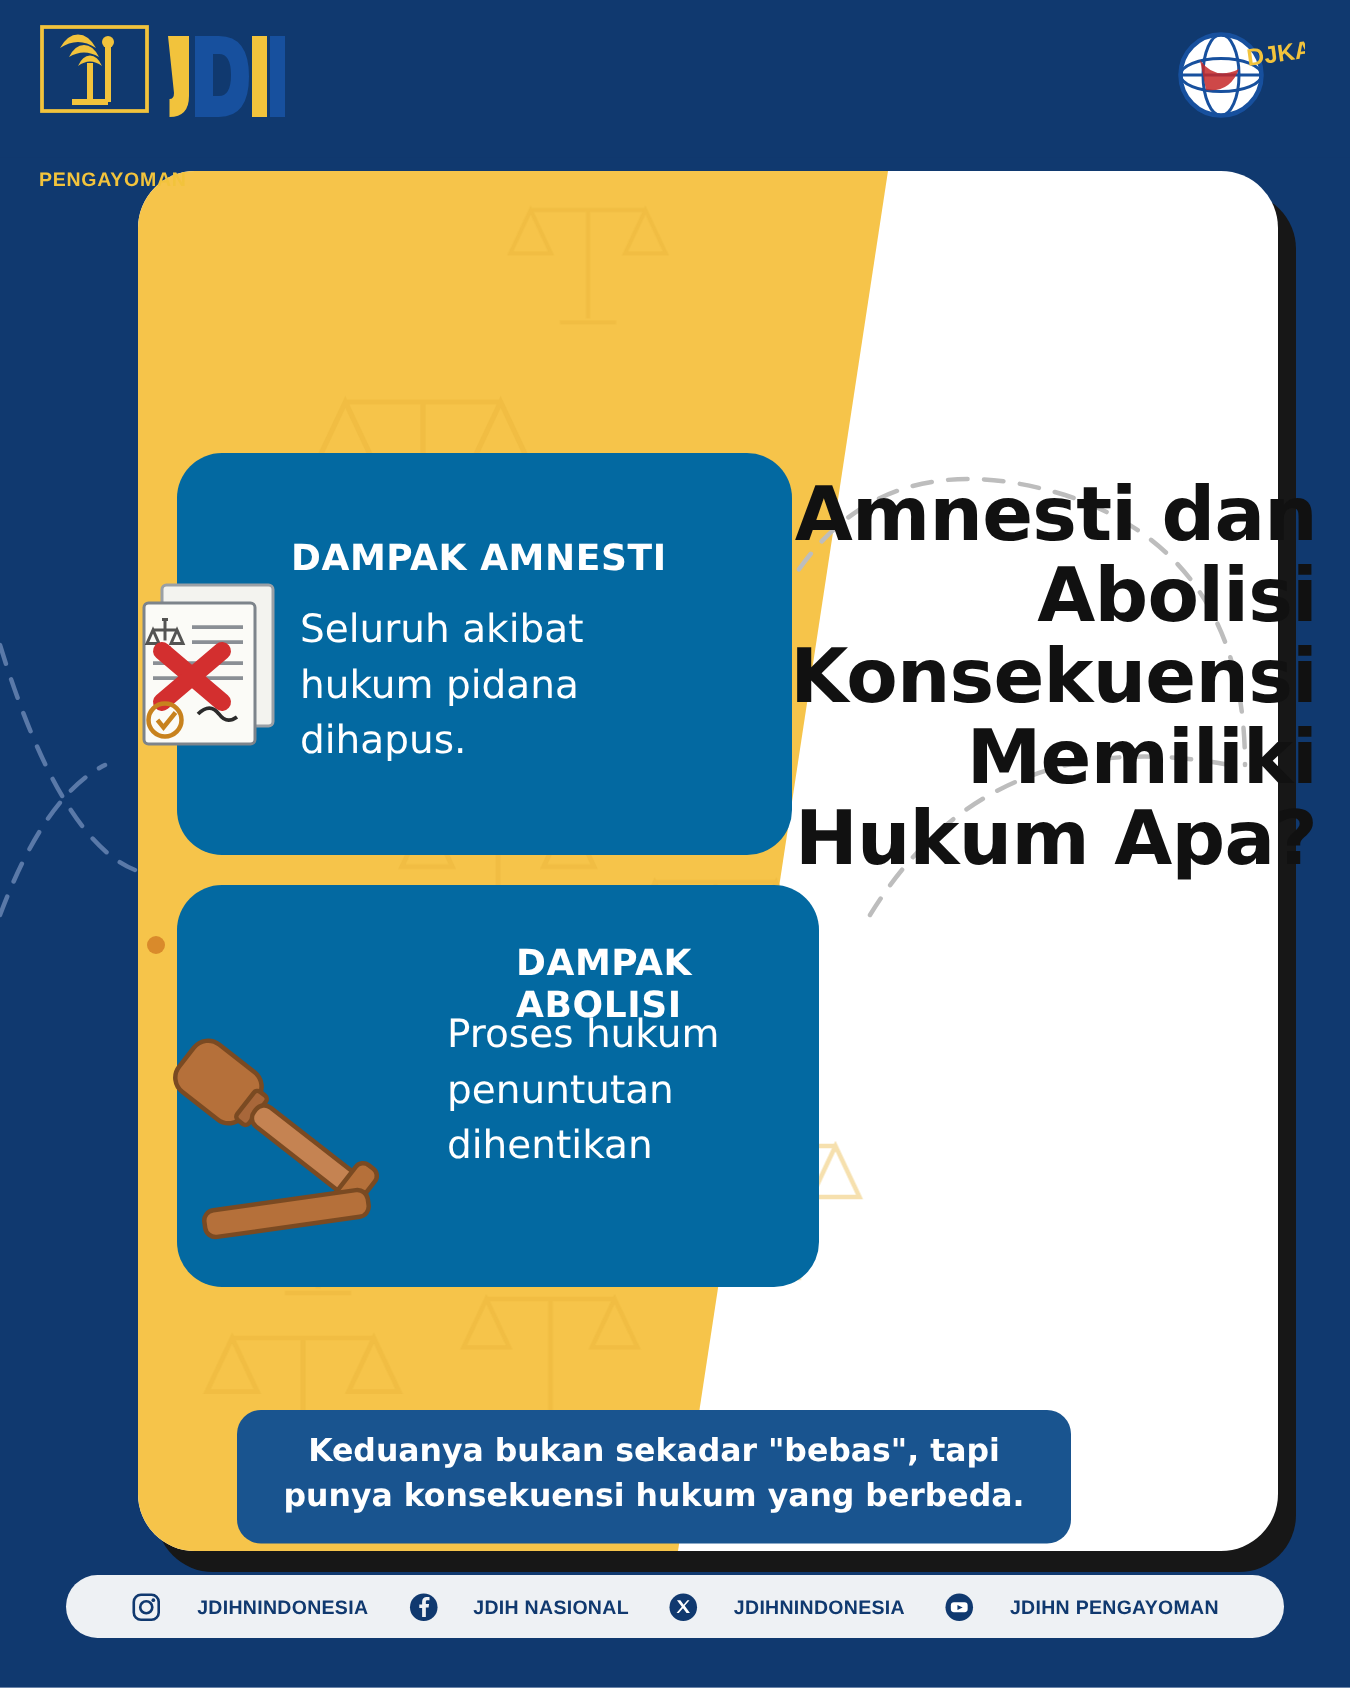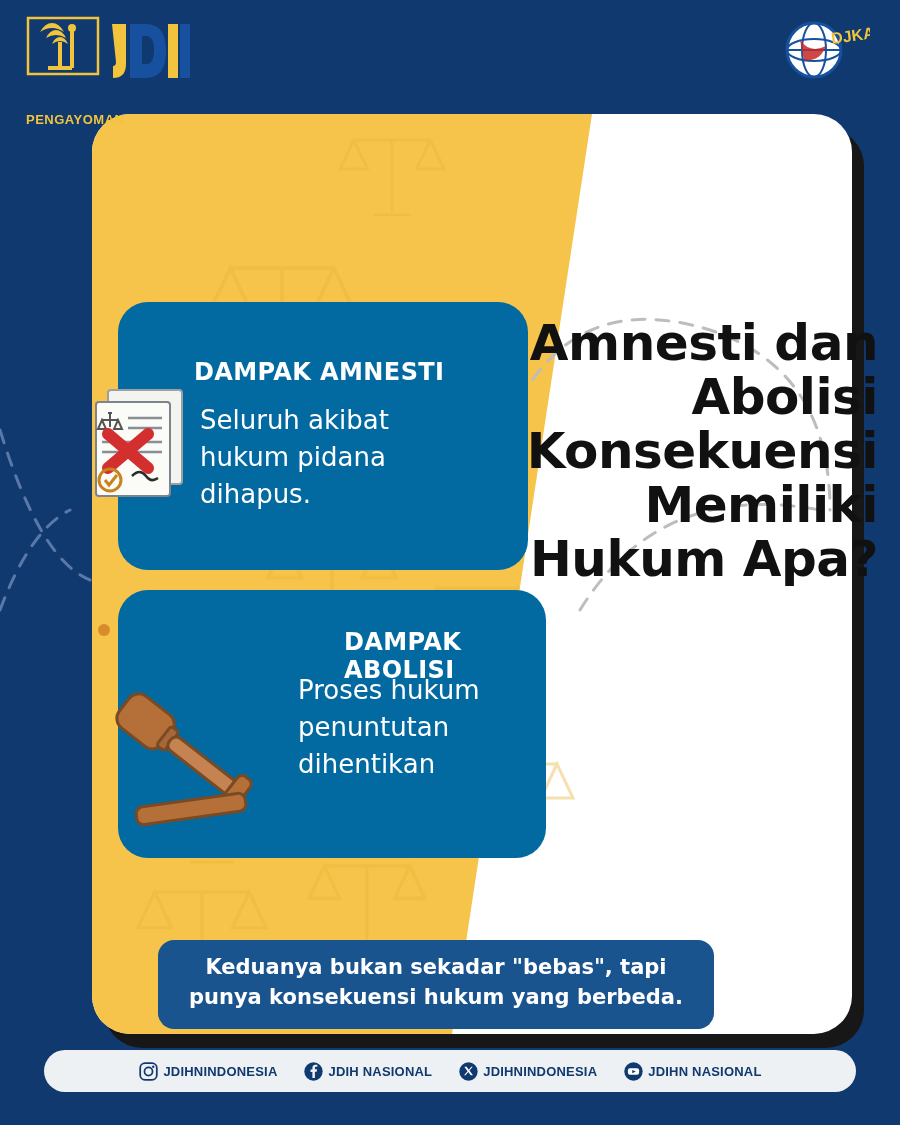--- a/index.html
+++ b/index.html
@@ -218,21 +218,21 @@
     border-radius: 21px;
     z-index: 35;
     display: flex;
     align-items: center;
     justify-content: center;
     gap: 26px;
   }
   .social-item {
     display: flex;
     align-items: center;
-    gap: 4px;
+    gap: 23px;
     color: #10396f;
     font-size: 13px;
     font-weight: bold;
     letter-spacing: 0.2px;
     font-family: "Liberation Sans", sans-serif;
   }
   .social-item .sicon {
     width: 21px; height: 21px;
     display: inline-block;
     flex: 0 0 auto;
@@ -469,18 +469,18 @@
       </svg>
       <span>JDIHNINDONESIA</span>
     </div>
 
     <div class="social-item">
       <svg class="sicon" viewBox="0 0 24 24">
         <circle cx="12" cy="12" r="10.5" fill="#10396f"></circle>
         <rect x="5.6" y="8.2" width="12.8" height="7.6" rx="2.4" fill="#ffffff"></rect>
         <path d="M10.6 10.2l4 1.9-4 1.9z" fill="#10396f"></path>
       </svg>
-      <span>JDIHN NASIONAL</span>
+      <span>JDIHN PENGAYOMAN</span>
     </div>
 
   </div>
 
 </div>
 
 </body></html>

